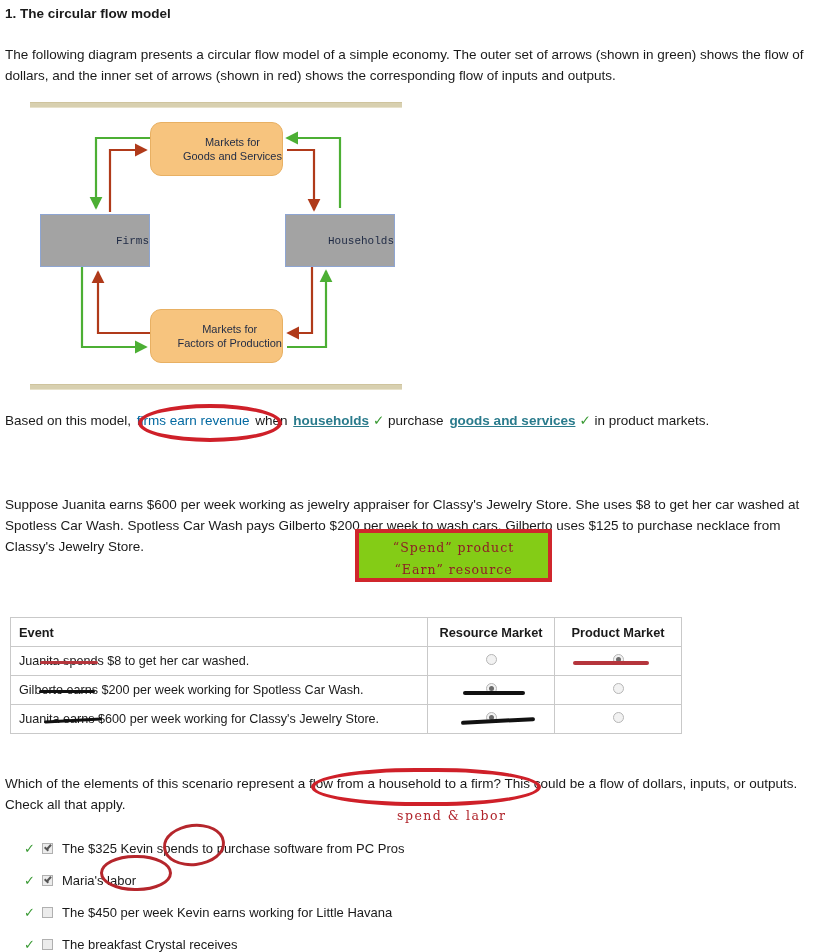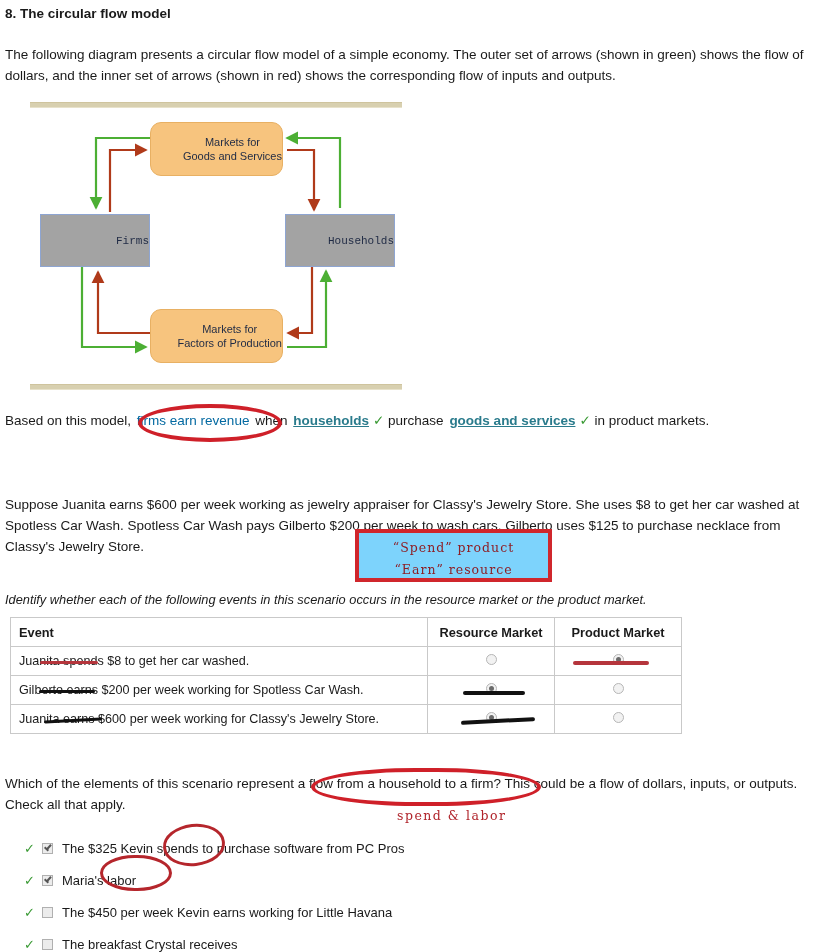--- a/index.html
+++ b/index.html
@@ -57,21 +57,21 @@
     position:absolute;border:4px solid #cf2029;border-radius:50%/50%;
     background:transparent;pointer-events:none;
   }
   .ann-oval.o1{left:138px;top:404px;width:136px;height:30px;}
   .ann-oval.o2{left:311px;top:768px;width:222px;height:30px;border-radius:50%/55%;}
   .ann-oval.o3{left:163px;top:824px;width:56px;height:36px;border-width:3px;border-color:#b5262c;border-radius:50%/48%;transform:rotate(-6deg);}
   .ann-oval.o4{left:100px;top:855px;width:66px;height:30px;border-width:3px;border-color:#b5262c;border-radius:50%/52%;}
 
   .ann-box{
     position:absolute;left:355px;top:529px;width:197px;height:53px;
-    border:4px solid #d0262c;background:#7dd3fc;
+    border:4px solid #d0262c;background:#84cc16;
     font-family:"DejaVu Serif","Liberation Serif",serif;
     color:#8d1f26;font-size:12.5px;letter-spacing:1px;
     padding:4px 0 0 0;box-sizing:border-box;
   }
   .ann-box div{text-align:center;line-height:22px;}
   .ann-text{
     position:absolute;font-family:"DejaVu Serif","Liberation Serif",serif;
     color:#b0242b;font-size:12.5px;letter-spacing:1.5px;
   }
   .ann-spendlabor{left:397px;top:808px;}
@@ -118,21 +118,21 @@
     content:"";position:absolute;left:3px;top:2px;width:6px;height:2px;
     background:#555;transform:rotate(-48deg);
   }
   .cklabel{color:#1a1a1a;}
 </style>
 </head>
 <body>
 
 <div class="page">
 
-  <div class="h-title">8. The circular flow model</div>
+  <div class="h-title">1. The circular flow model</div>
 
   <div class="para para-intro">The following diagram presents a circular flow model of a simple economy. The outer set of arrows (shown in green) shows the flow of dollars, and the inner set of arrows (shown in red) shows the corresponding flow of inputs and outputs.</div>
 
   <div class="diagram">
     <div class="hrule top"></div>
     <div class="hrule bot"></div>
 
     <svg class="arrows" viewBox="0 0 380 290">
       <defs>
         <marker id="ag" markerWidth="7" markerHeight="7" refX="5.2" refY="3" orient="auto">
@@ -193,21 +193,20 @@
   </div>
   <div class="ann-oval o1"></div>
 
   <div class="para para-scenario">Suppose Juanita earns $600 per week working as jewelry appraiser for Classy's Jewelry Store. She uses $8 to get her car washed at Spotless Car Wash. Spotless Car Wash pays Gilberto $200 per week to wash cars. Gilberto uses $125 to purchase necklace from Classy's Jewelry Store.</div>
 
   <div class="ann-box">
     <div>“Spend” product</div>
     <div>“Earn” resource</div>
   </div>
 
-  <div class="para para-identify">Identify whether each of the following events in this scenario occurs in the resource market or the product market.</div>
 
   <table class="tbl">
     <thead>
       <tr>
         <th>Event</th>
         <th class="c">Resource Market</th>
         <th class="c">Product Market</th>
       </tr>
     </thead>
     <tbody>

